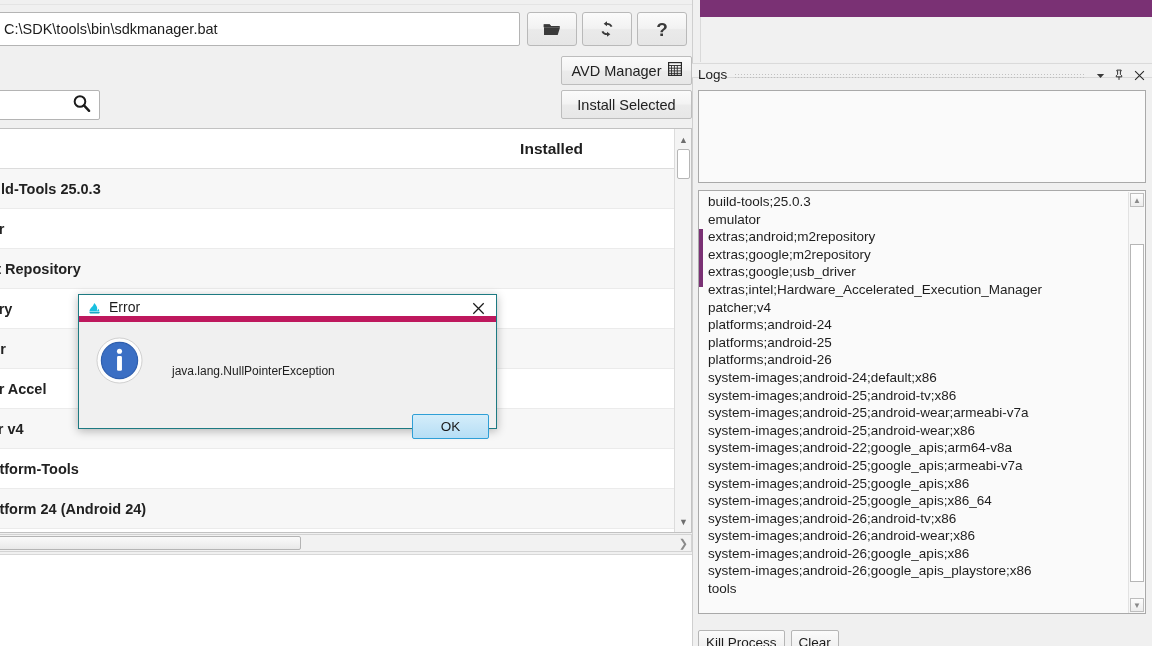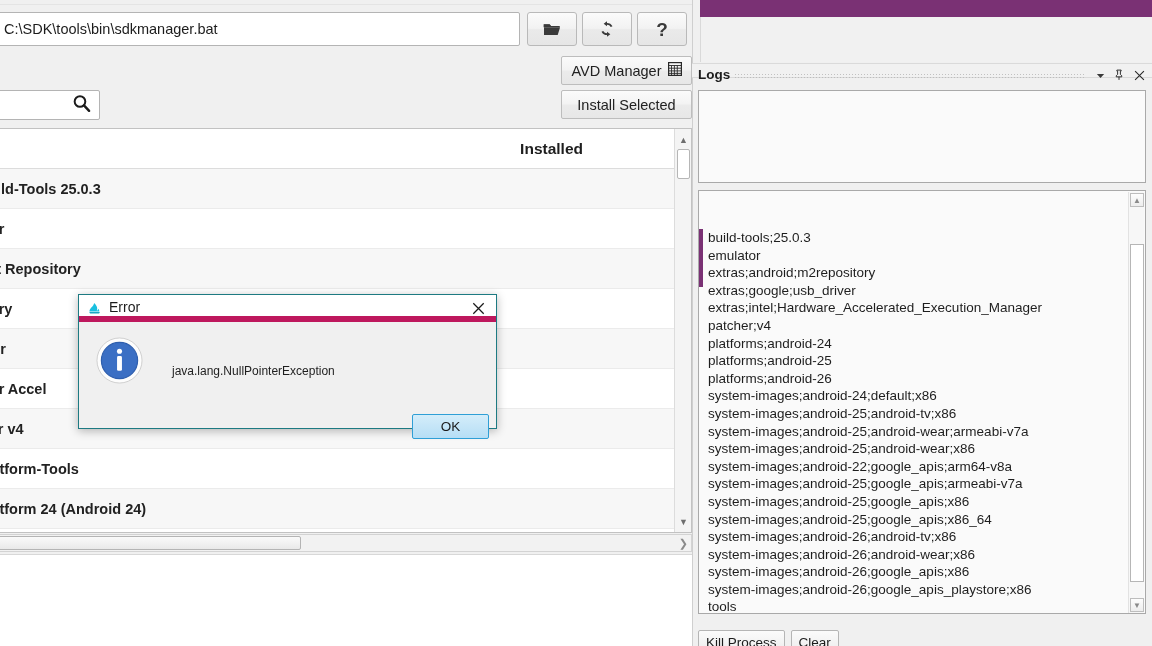--- a/index.html
+++ b/index.html
@@ -240,21 +240,20 @@
     width: 452px; height: 45px;
     background: #f1f1f1;
     border-left: 1px solid #d9d9d9;
   }
   .logs-header {
     position: absolute; left: 0px; top: 63px;
     width: 460px; height: 15px;
     background: #f1f1f1;
     border-top: 1px solid #dadada;
     border-bottom: 1px solid #dadada;
-    font-weight: bold;
   }
   .logs-title {
     position: absolute; left: 6px; top: 3px;
     font-size: 13.5px; color: #1c1c1c;
   }
   .logs-dots {
     position: absolute; left: 42px; top: 9px; right: 66px; height: 6px;
     background-image: radial-gradient(#b8b8b8 43%, transparent 44%);
     background-size: 3px 3px;
     opacity: 0.85;
@@ -284,21 +283,20 @@
   }
   .pkg-accent {
     position: absolute; left: 0px; top: 38px;
     width: 4px; height: 58px;
     background: #7a3174;
   }
   .pkg-list {
     position: absolute; left: 9px; top: 2px; right: 20px; top: 2px;
     bottom: 2px;
     overflow: hidden;
-    margin-top: 36px;
   }
   .pkg-item {
     height: 17.6px;
     line-height: 17.6px;
     font-size: 13.5px;
     color: #1e1e1e;
     white-space: nowrap;
     font-family: "Liberation Sans", sans-serif;
   }
   .pkg-vscroll {
@@ -496,20 +494,21 @@
     </div>
 
     <div class="logs-body"></div>
 
     <div class="pkg-frame">
       <div class="pkg-accent"></div>
       <div class="pkg-list" id="pkg-list">
           <div class="pkg-item">build-tools;25.0.3</div>
           <div class="pkg-item">emulator</div>
           <div class="pkg-item">extras;android;m2repository</div>
+          <div class="pkg-item">extras;google;m2repository</div>
           <div class="pkg-item">extras;google;usb_driver</div>
           <div class="pkg-item">extras;intel;Hardware_Accelerated_Execution_Manager</div>
           <div class="pkg-item">patcher;v4</div>
           <div class="pkg-item">platforms;android-24</div>
           <div class="pkg-item">platforms;android-25</div>
           <div class="pkg-item">platforms;android-26</div>
           <div class="pkg-item">system-images;android-24;default;x86</div>
           <div class="pkg-item">system-images;android-25;android-tv;x86</div>
           <div class="pkg-item">system-images;android-25;android-wear;armeabi-v7a</div>
           <div class="pkg-item">system-images;android-25;android-wear;x86</div>

